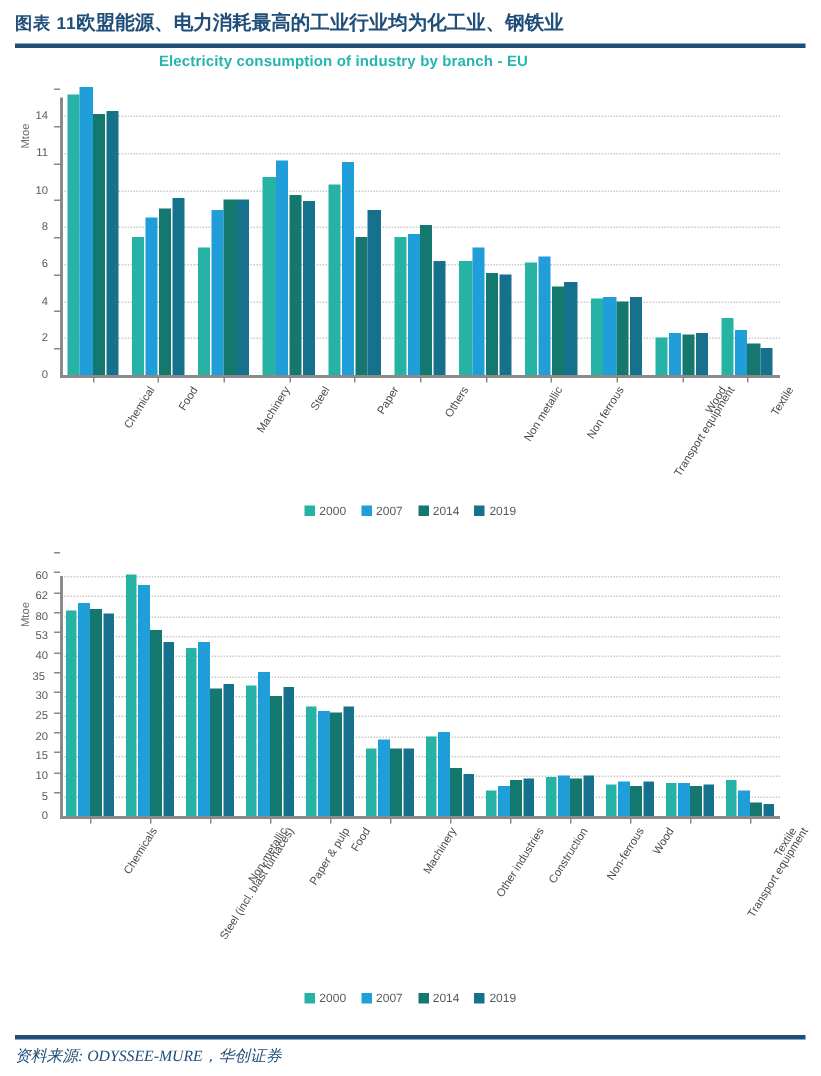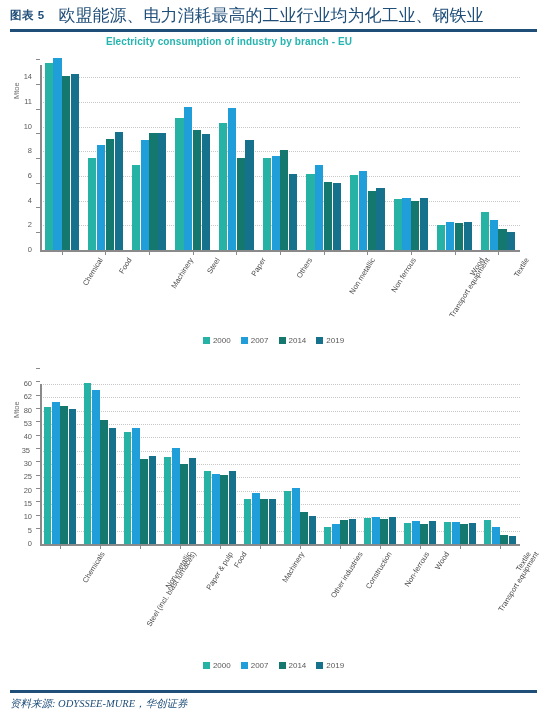--- a/index.html
+++ b/index.html
@@ -28,23 +28,22 @@
   }
   .fig-label {
     color: #1f4e79;
     font-weight: bold;
     font-size: 11.5px;
     letter-spacing: 0.5px;
     white-space: nowrap;
   }
   .fig-title {
     color: #1f4e79;
-    font-weight: normal;
-    font-size: 17px;
-    margin-left: 14px;
+    font-weight: bold;
+    font-size: 13px;
     white-space: nowrap;
   }
   .rule-top {
     position: absolute;
     left: 10px; top: 29px;
     width: 527px; height: 2.5px;
     background: #1f4e79;
   }
 
   
@@ -163,21 +162,21 @@
     color: #1f4e79;
     white-space: nowrap;
   }
 </style>
 </head>
 <body>
 
 <div id="page">
 
   <div class="fig-header">
-    <span class="fig-label">图表 5</span>
+    <span class="fig-label">图表 11</span>
     <span class="fig-title">欧盟能源、电力消耗最高的工业行业均为化工业、钢铁业</span>
   </div>
   <div class="rule-top"></div>
 
   <div class="chart" id="chart-0" style="top:36px;">
     <div class="chart-title">Electricity consumption of industry by branch - EU</div>
     <div class="plot-wrap" id="plotwrap-0" style="height:300px;">
         <div class="ylabel" style="left: 12px; top: 52px;">Mtoe</div>
         <div class="plot" style="left: 40px; top: 18px; width: 480px; height: 185px;">
           <div class="gridline" style="top: 160.333px; width: 480px;"></div>

